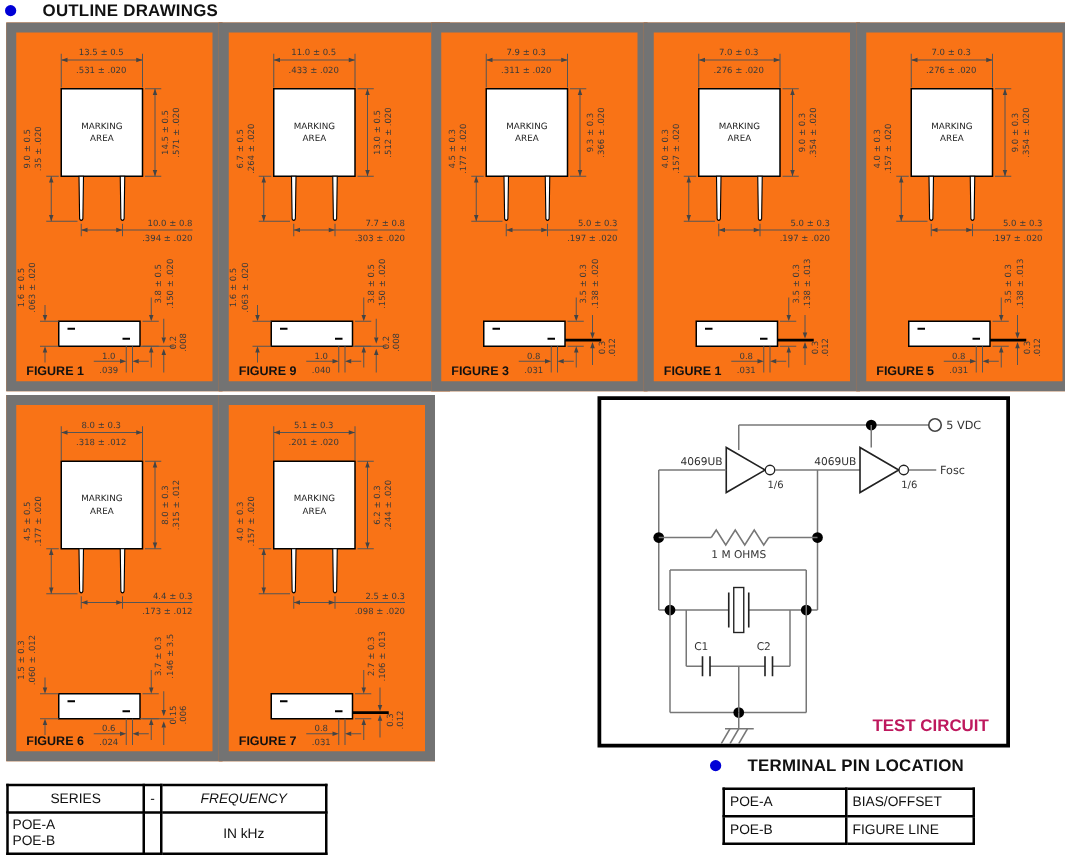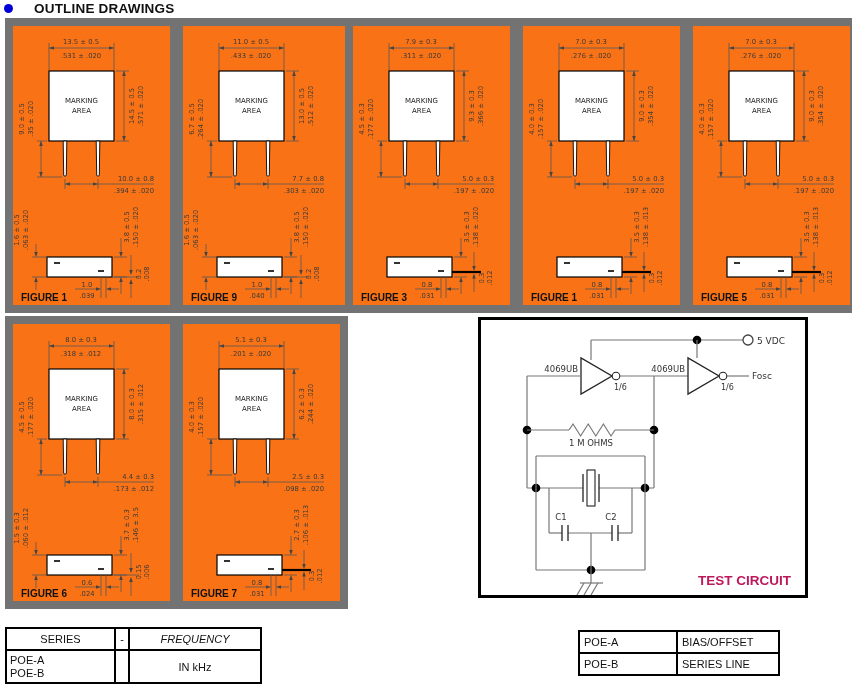--- a/index.html
+++ b/index.html
@@ -586,27 +586,31 @@
         <td class="left">
           <div>POE-A</div>
           <div>POE-B</div>
         </td>
         <td></td>
         <td class="c">IN kHz</td>
       </tr>
     </tbody>
   </table>
 
+  <div class="sec-hdr" style="left:568px;top:605px;">
+    <span class="bullet"></span>
+    <span>TERMINAL PIN LOCATION</span>
+  </div>
 
   <table class="dtable term-table">
     <tbody>
       <tr>
         <td class="w-pin">POE-A</td>
         <td class="w-fn">BIAS/OFFSET</td>
       </tr>
       <tr>
         <td class="w-pin">POE-B</td>
-        <td class="w-fn">SERIES LINE</td>
+        <td class="w-fn">FIGURE LINE</td>
       </tr>
     </tbody>
   </table>
 
 </div>
 
 </body></html>

